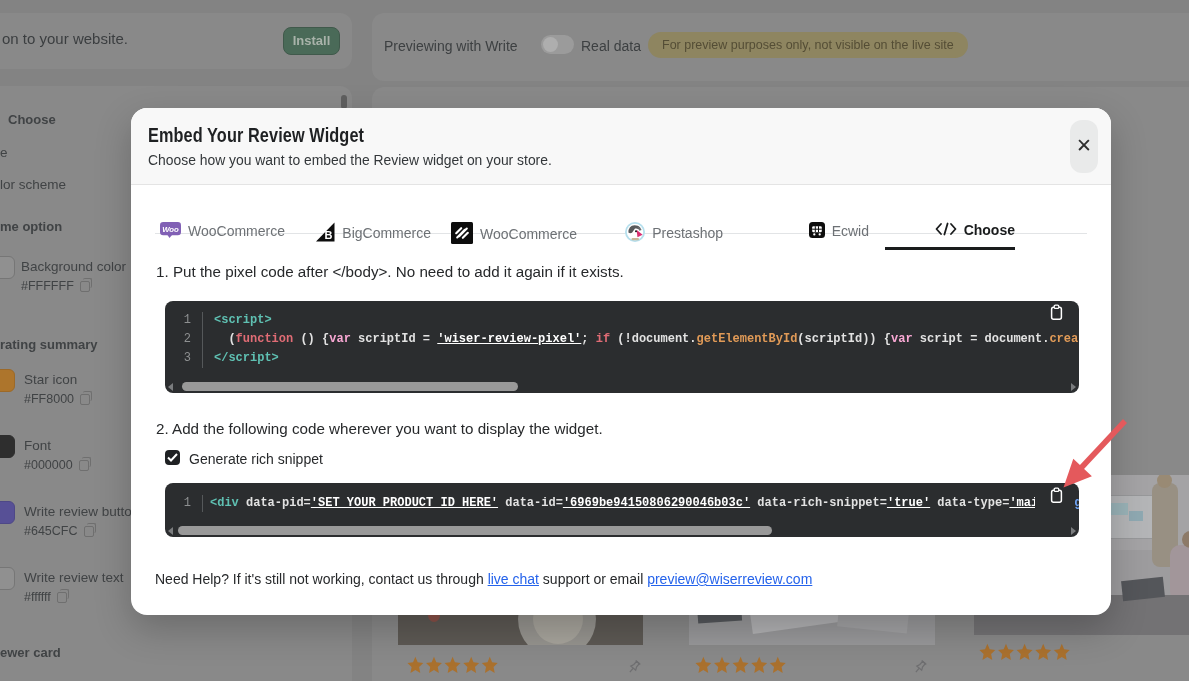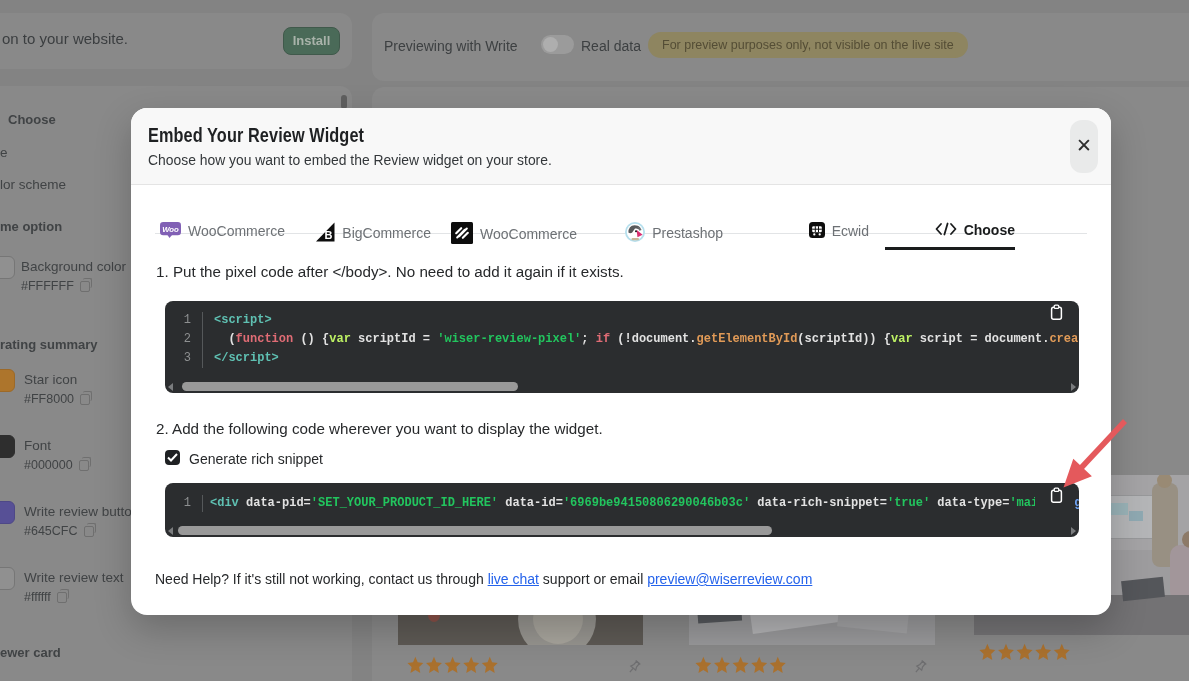--- a/index.html
+++ b/index.html
@@ -59,22 +59,22 @@
   .step { position:absolute; left:25px; font-size:15.2px; color:#27292b; }
   
   .code { position:absolute; left:34px; width:914px; background:#2b2d2f; border-radius:8px;
     font-family:"Liberation Mono", monospace; font-weight:700; font-size:12px; overflow:hidden; }
   .cline { position:absolute; left:0; height:19px; line-height:19px; white-space:pre; }
   .lnum { position:absolute; width:26px; text-align:right; color:#8e9091; font-weight:400; height:19px; line-height:19px;}
   .lsep { position:absolute; width:1px; background:#55585a; }
   .ctext { color:#e2e2e2; }
   .tk-tag { color:#5fc0b2; }
   .tk-kw1 { color:#e06c75; }
-  .tk-kw2 { color:#bef264;margin-top:20px; }
-  .tk-str { color:#22c55e; }
+  .tk-kw2 { color:#f9a8d4;margin-top:20px; }
+  .tk-str { color:#ffffff;text-decoration:underline; }
   .tk-fn  { color:#e09a57; }
   .copybtn { position:absolute; right:8px; top:0px; width:46px; height:24px; background:#2b2d2f; }
   .copybtn svg { position:absolute; right:7px; top:3px; }
   .hscroll { position:absolute; left:0; right:0; bottom:0; height:12px; }
   .harrow { position:absolute; width:0; height:0; top:2px; border-top:4px solid transparent; border-bottom:4px solid transparent; }
   .harrow.l { left:3px; border-right:5px solid #7a7c7e; }
   .harrow.r { right:3px; border-left:5px solid #7a7c7e; }
   .hthumb { position:absolute; top:1px; height:9px; background:#999999; border-radius:5px; }
   
   #chk { position:absolute; left:34px; top:342px; width:15px; height:15px; background:#1f2123; border-radius:4px; }

